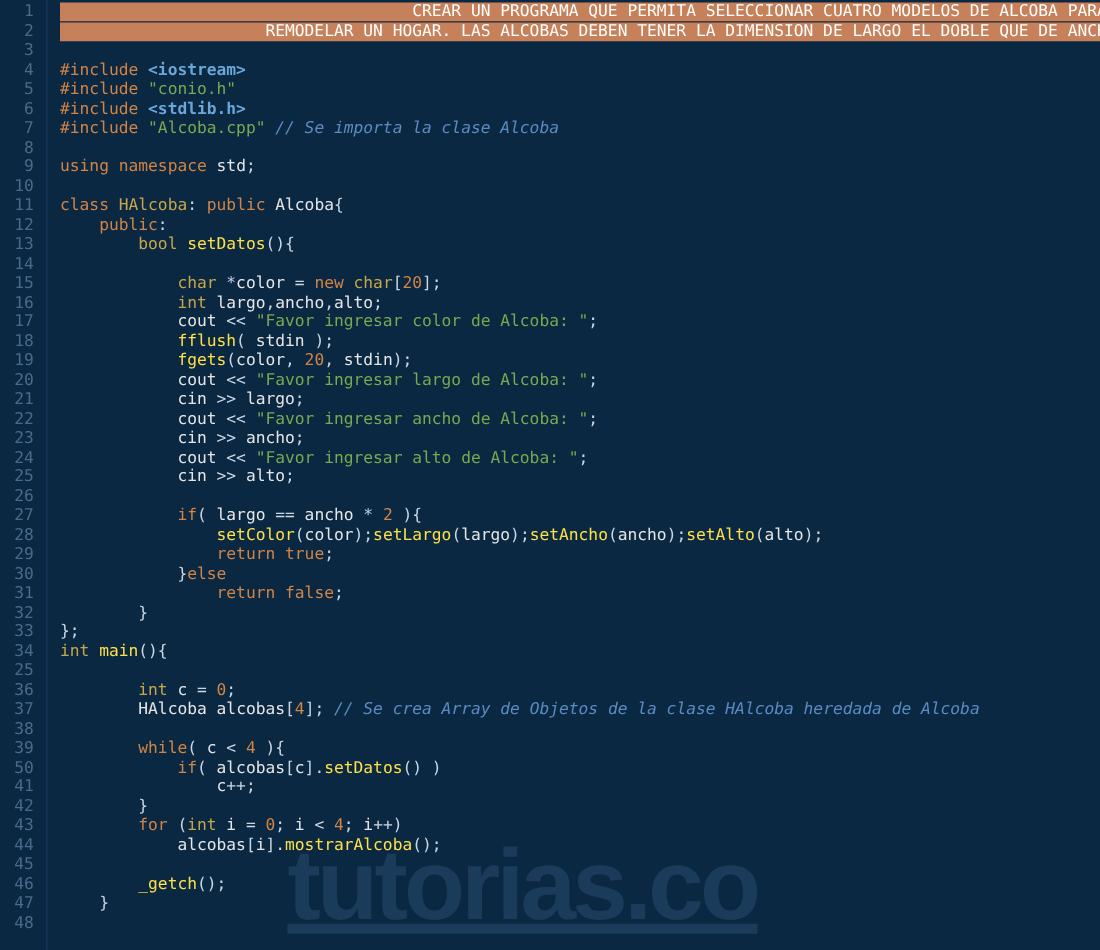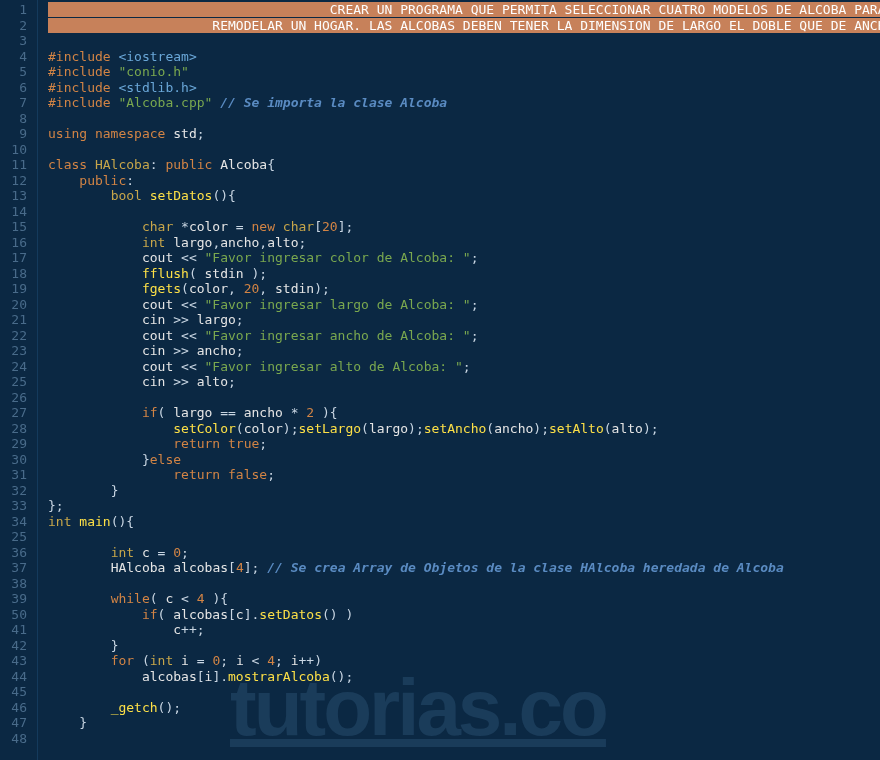--- a/index.html
+++ b/index.html
@@ -35,23 +35,23 @@
     white-space: pre;
     flex: 1;
   }
   .code .line { height: 15.5px; display:block; white-space: pre; }
   .hl-comment-banner {
     background: #c7815a;
     color: #fefefe;
   }
   .c-keyword { color: #d28445; text-align: center; }
   .c-type    { color: #c7a64a; }
-  .c-include { color: #6aa7d8; }
+  .c-include { color: #6aa7d8; font-weight: bold; }
   .c-string  { color: #7aa84f; }
-  .c-comment { color: #5a8bc2; font-style: italic; font-weight: bold; }
+  .c-comment { color: #5a8bc2; font-style: italic; }
   .c-func    { color: #fde047; }
   .c-num     { color: #d28445; }
   .c-ident   { color: #e5e5e5; }
   .c-op      { color: #c9d6e3; }
   .c-punc    { color: #c9d6e3; }
   .c-class   { color: #c7a64a; }
   .c-bool    { color: #d28445; text-align: right; }
   .c-plain   { color: #c9d6e3; }
 
   .watermark {

